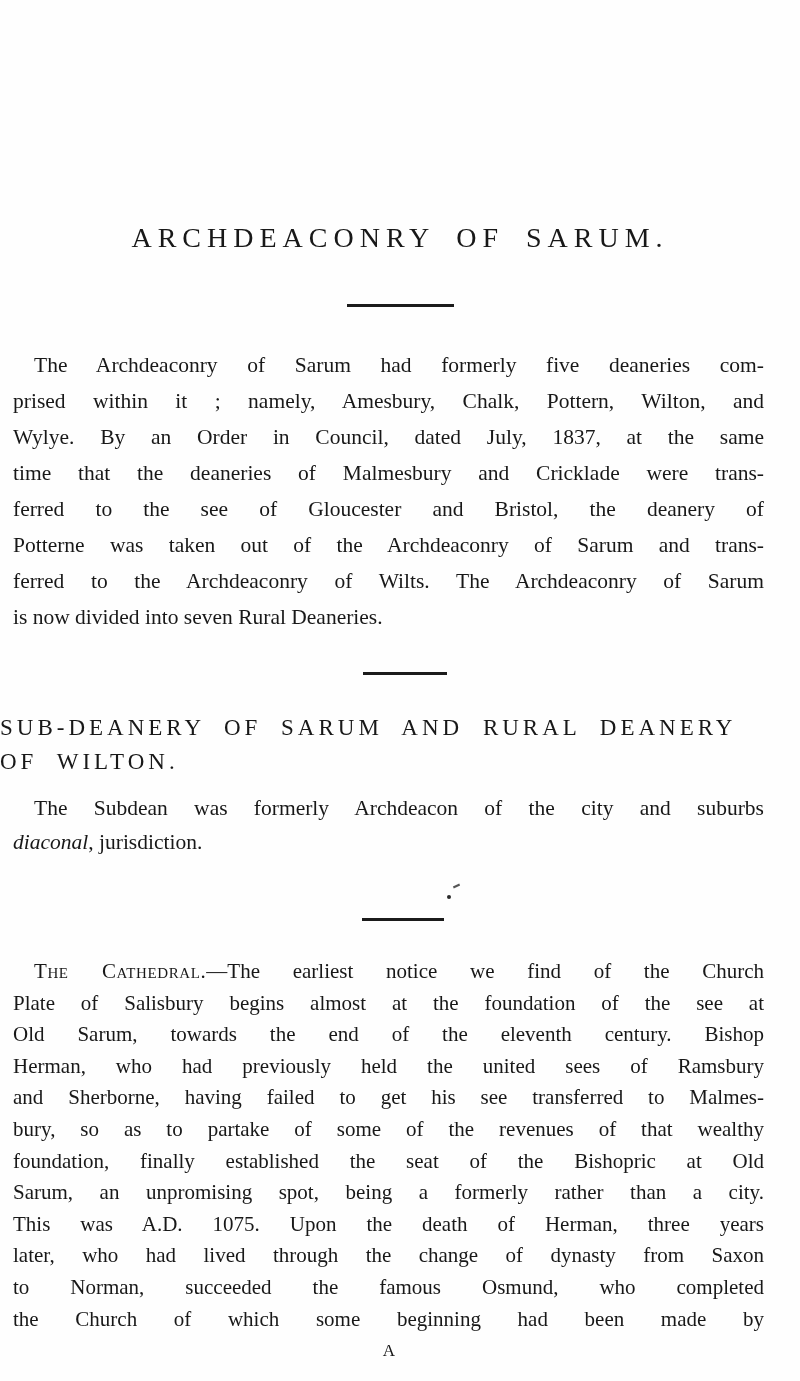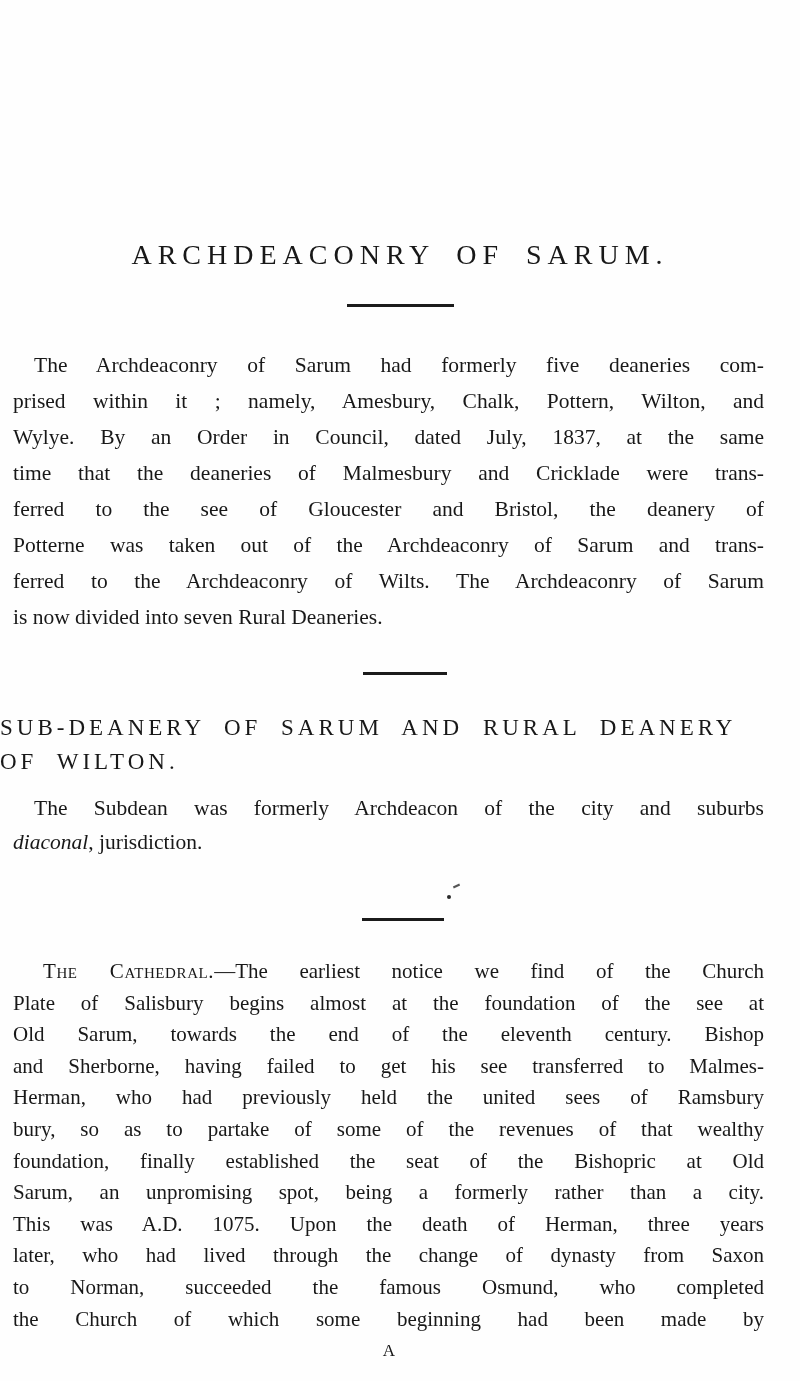--- a/index.html
+++ b/index.html
@@ -54,21 +54,21 @@
     top: 711px;
     left: 0;
     right: 0;
     text-align: left;
     font-size: 23px;
     letter-spacing: 4px;
     word-spacing: 10px;
     line-height: 34px;
   }
   .it { font-style: italic; }
-  .sc { font-variant: small-caps; letter-spacing: 0.6px; margin-left: 9px; }
+  .sc { font-variant: small-caps; letter-spacing: 0.6px; }
   .signature {
     position: absolute;
     top: 1341px;
     left: 0;
     width: 778px;
     text-align: center;
     font-size: 17px;
   }
   .speck-dot {
     position: absolute;
@@ -87,21 +87,21 @@
     height: 2px;
     background: #555;
     transform: rotate(-25deg);
   }
 </style>
 </head>
 <body>
 
 <div class="page">
 
-  <h1 class="page-title" style="margin:17px; font-weight:normal;">ARCHDEACONRY OF SARUM.</h1>
+  <h1 class="page-title" style="margin:0; font-weight:normal;">ARCHDEACONRY OF SARUM.</h1>
 
   <div class="rule rule-1"></div>
 
   <div class="para para-intro">
     <div class="line first">The Archdeaconry of Sarum had formerly five deaneries com-</div>
     <div class="line">prised within it ; namely, Amesbury, Chalk, Pottern, Wilton, and</div>
     <div class="line">Wylye. By an Order in Council, dated July, 1837, at the same</div>
     <div class="line">time that the deaneries of Malmesbury and Cricklade were trans-</div>
     <div class="line">ferred to the see of Gloucester and Bristol, the deanery of</div>
     <div class="line">Potterne was taken out of the Archdeaconry of Sarum and trans-</div>
@@ -122,22 +122,22 @@
   </div>
 
   <div class="speck-tick"></div>
   <div class="speck-dot"></div>
   <div class="rule rule-3"></div>
 
   <div class="para para-cath">
     <div class="line first"><span class="sc">The Cathedral.</span><span>—The earliest notice we find of the Church</span></div>
     <div class="line">Plate of Salisbury begins almost at the foundation of the see at</div>
     <div class="line">Old Sarum, towards the end of the eleventh century. Bishop</div>
+    <div class="line">Herman, who had previously held the united sees of Ramsbury</div>
     <div class="line">and Sherborne, having failed to get his see transferred to Malmes-</div>
-    <div class="line">Herman, who had previously held the united sees of Ramsbury</div>
     <div class="line">bury, so as to partake of some of the revenues of that wealthy</div>
     <div class="line">foundation, finally established the seat of the Bishopric at Old</div>
     <div class="line">Sarum, an unpromising spot, being a formerly rather than a city.</div>
     <div class="line">This was A.D. 1075. Upon the death of Herman, three years</div>
     <div class="line">later, who had lived through the change of dynasty from Saxon</div>
     <div class="line">to Norman, succeeded the famous Osmund, who completed</div>
     <div class="line">the Church of which some beginning had been made by</div>
   </div>
 
   <div class="signature">A</div>

